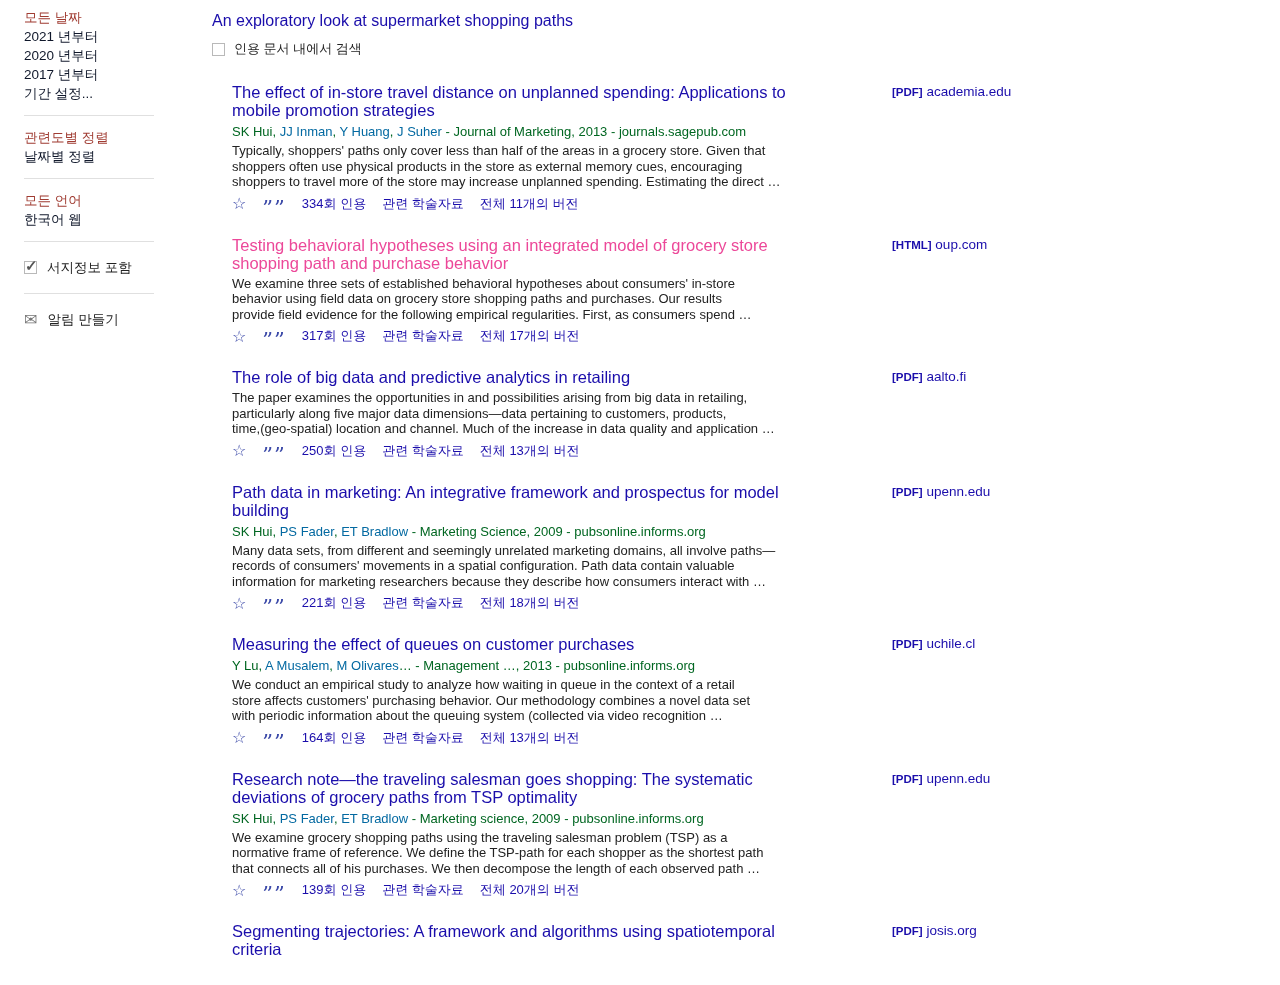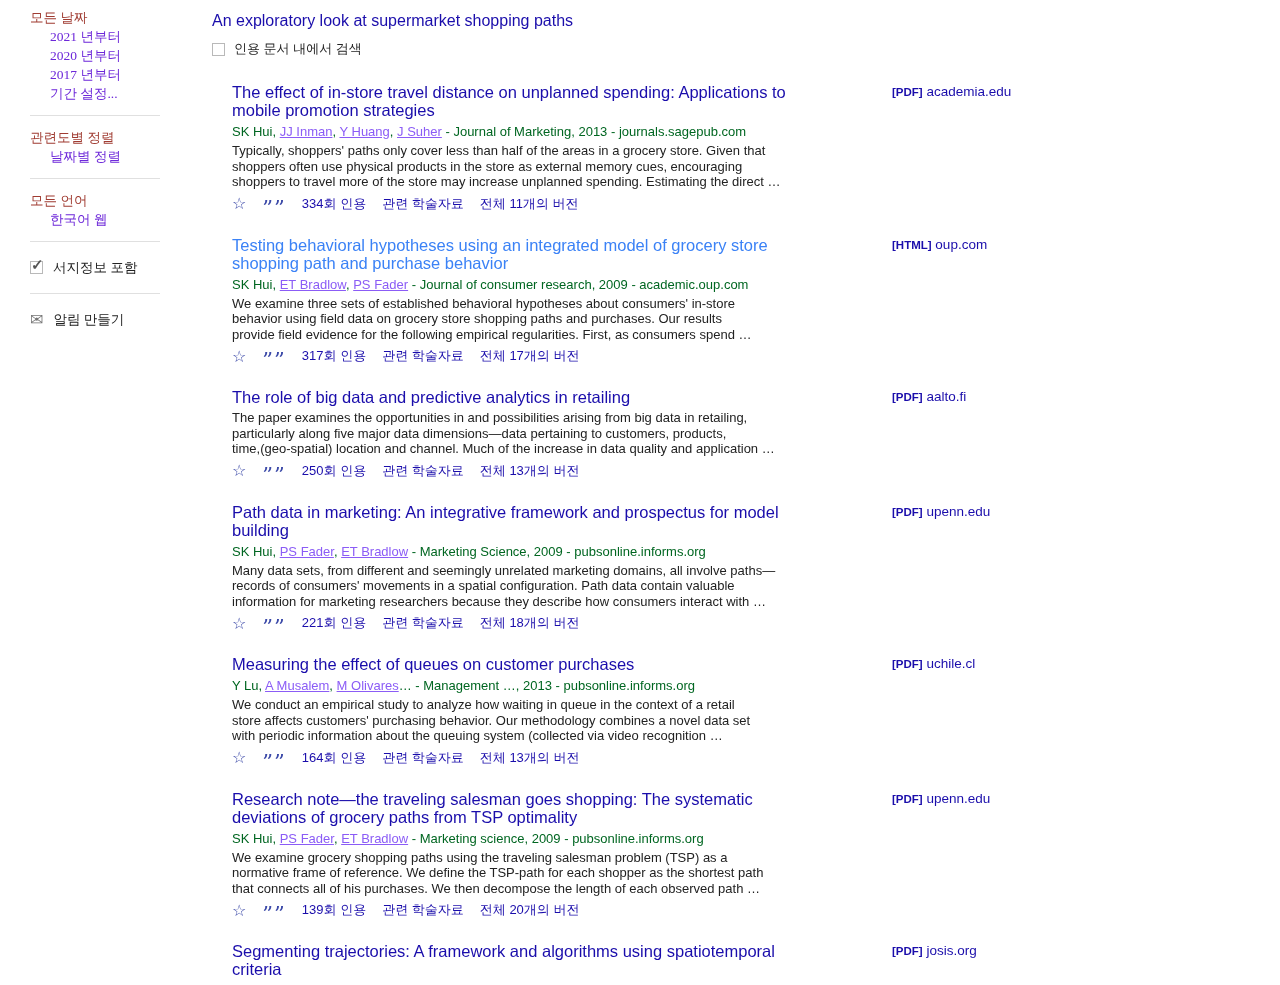--- a/index.html
+++ b/index.html
@@ -10,28 +10,27 @@
     width: 1280px;
     height: 985px;
     position: relative;
     overflow: hidden;
   }
   a { text-decoration: none; cursor: pointer; }
 
   
   .sidebar {
     position: absolute;
-    left: 30px; top: 8px;
+    left: 24px; top: 8px;
     width: 130px;
     font-size: 13.5px;
     line-height: 19px;
-    font-family: Liberation Serif, serif;
   }
   .sb-heading { color: #a03c32; display: block; }
-  .sb-link { color: #6d28d9; display: block; margin-left: 20px; }
+  .sb-link { color: #0f172a; display: block; }
   .sb-divider {
     border: none;
     border-top: 1px solid #e0e0e0;
     margin: 12px 0 12px 0;
     width: 130px;
   }
   .sb-row { display: flex; align-items: center; gap: 10px; margin: 16px 0; color: #222; }
   .checkbox {
     display: inline-block;
     width: 13px; height: 13px;
@@ -71,30 +70,30 @@
   .result { position: relative; margin-bottom: 23px; }
   .result-main { width: 648px; margin-left: 20px; }
 
   .title-link {
     font-size: 16.5px;
     line-height: 18px;
     color: #1a0dab;
     white-space: pre-line;
     display: block;
   }
-  .title-link.visited { color: #3b82f6; }
+  .title-link.visited { color: #ec4899; }
 
   .byline {
     margin-top: 5px;
     font-size: 13px;
     color: #006621;
     line-height: 15px;
     white-space: nowrap;
   }
-  .byline a { color: #8b5cf6; text-decoration: underline; }
+  .byline a { color: #0369a1; }
 
   .snippet {
     margin-top: 4px;
     font-size: 13px;
     line-height: 15.5px;
     color: #222;
     white-space: pre-line;
   }
 
   .actions {
@@ -179,21 +178,20 @@
             <span class="action-gap"></span>
             <a>전체 11개의 버전</a>
           </div>
         </div>
         <div class="side-link"><a><span class="file-tag">[PDF]</span> <span>academia.edu</span></a></div>
       </article>
       <article class="result">
         <div class="result-main">
           <a class="title-link visited">Testing behavioral hypotheses using an integrated model of grocery store
 shopping path and purchase behavior</a>
-          <div class="byline"><span>SK Hui</span>, <a>ET Bradlow</a>, <a>PS Fader</a><span> - Journal of consumer research, 2009 - academic.oup.com</span></div>
           <div class="snippet">We examine three sets of established behavioral hypotheses about consumers' in-store
 behavior using field data on grocery store shopping paths and purchases. Our results
 provide field evidence for the following empirical regularities. First, as consumers spend …</div>
           <div class="actions">
             <span class="star-icon">☆</span>
             <span class="action-gap"></span>
             <span class="cite-icon">””</span>
             <span class="action-gap"></span>
             <a>317회 인용</a>
             <span class="action-gap"></span>

